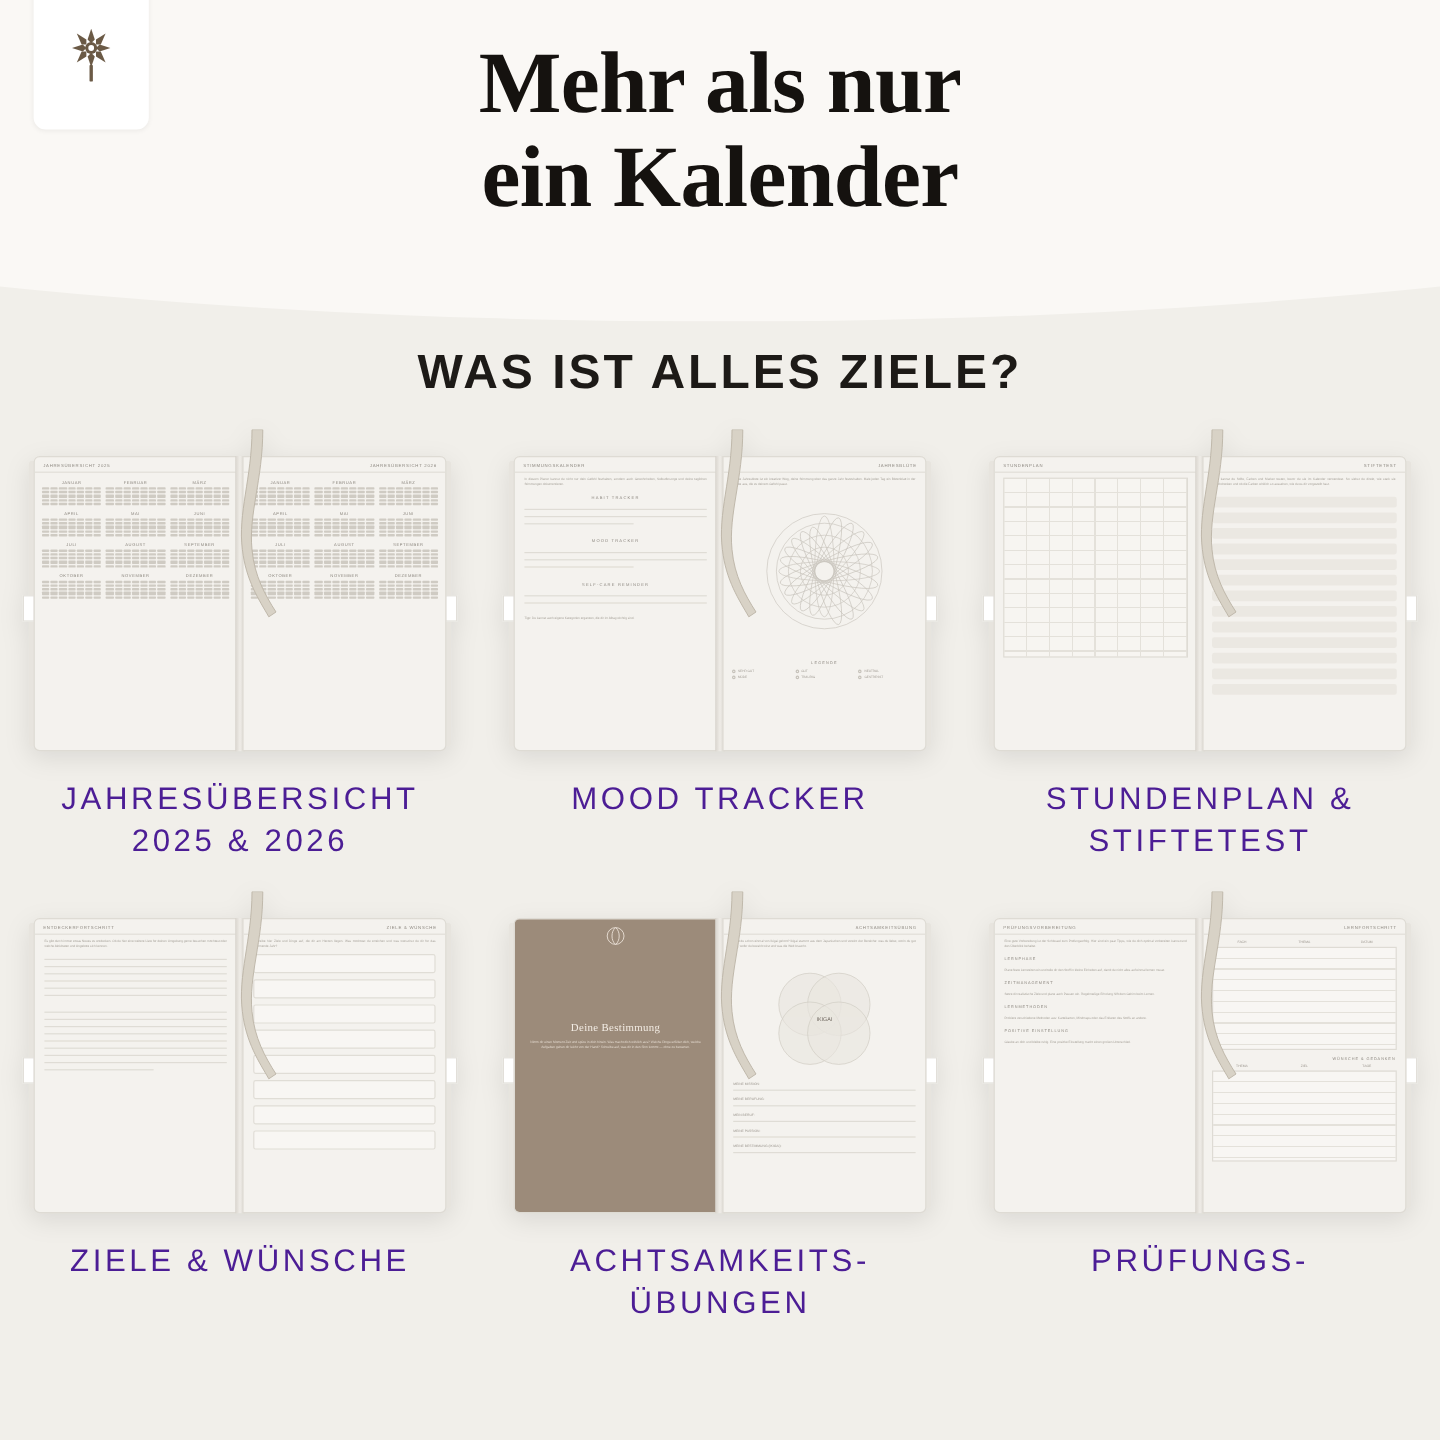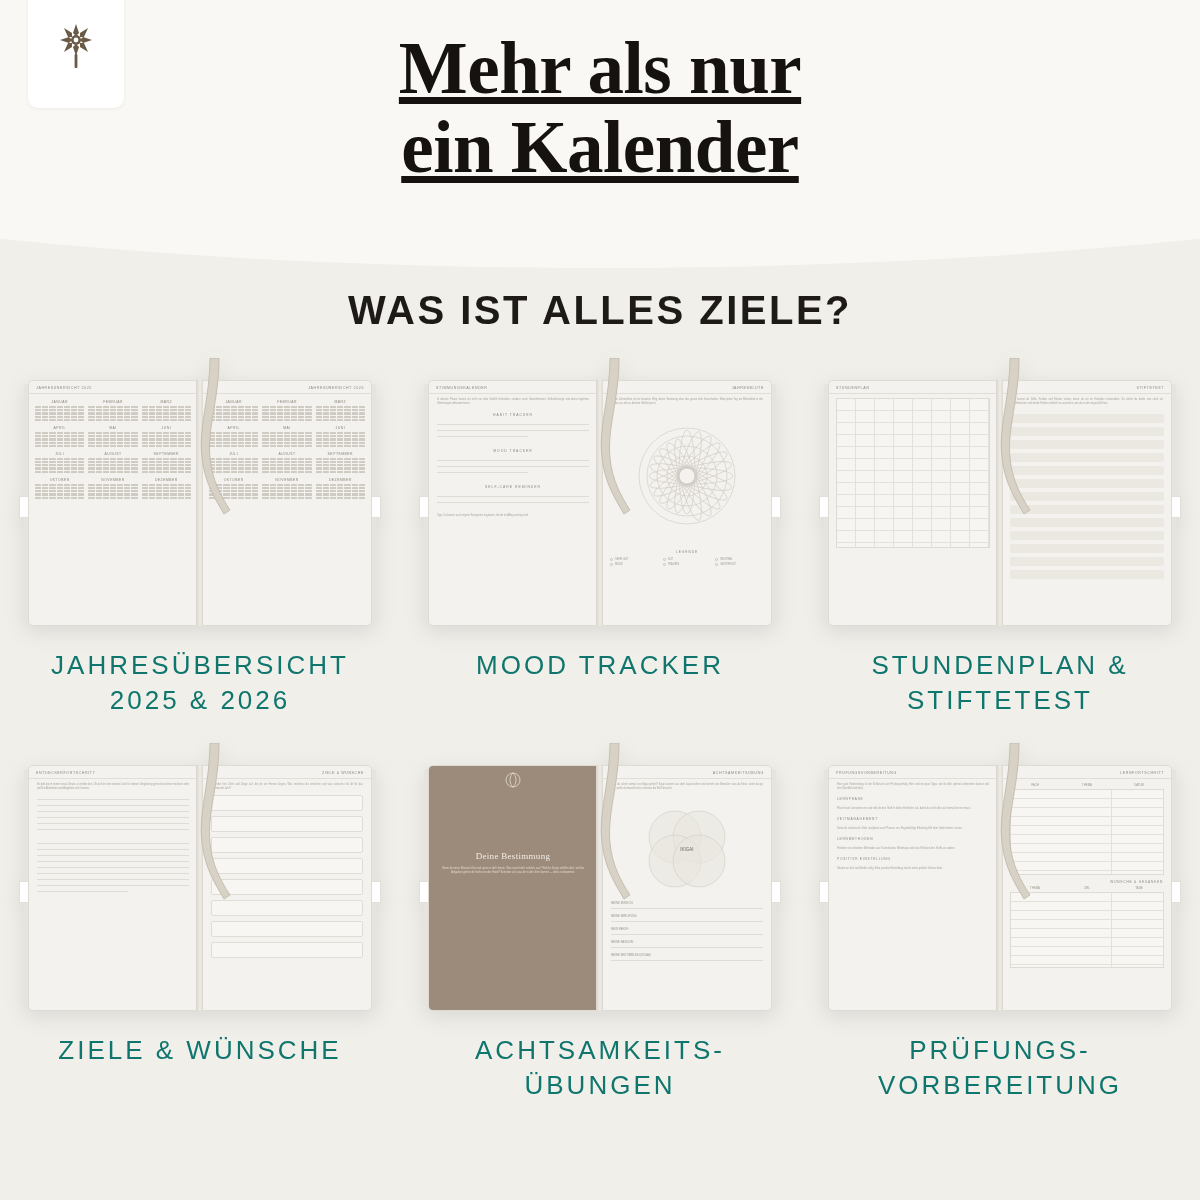--- a/index.html
+++ b/index.html
@@ -54,21 +54,20 @@
     left: 0;
     top: 30px;
     width: 1200px;
     text-align: center;
     font-family: "Liberation Serif", serif;
     font-weight: 700;
     font-size: 73px;
     line-height: 1.08;
     letter-spacing: -0.5px;
     color: #15120f;
-    text-decoration: underline;
   }
   .header-title .l2 { display: block; }
 
   
   .section-title {
     position: absolute;
     left: 0;
     top: 288px;
     width: 1200px;
     text-align: center;
@@ -289,21 +288,21 @@
 
   .venn { display: block; margin: 8px auto 0 auto; }
 
   
   .caption {
     margin-top: 16px;
     text-align: center;
     font-size: 26px;
     letter-spacing: 3px;
     line-height: 1.35;
-    color: #0f766e;
+    color: #4c1d95;
     font-weight: 400;
   }
 </style>
 </head>
 <body>
 
 <div class="header">
   <div class="header-bg"></div>
 
   <div class="logo-badge">
@@ -1655,17 +1654,16 @@
         </div>
         <div style="margin:0 7px;border:1px solid #dedbd4;height:76px;background:repeating-linear-gradient(to bottom, transparent 0 8px, #e4e1da 8px 9px), linear-gradient(to right, transparent 32%, #e4e1da 32% 32.5%, transparent 32.5% 66%, #e4e1da 66% 66.5%, transparent 66.5%), #f8f6f3;"></div>
       </div>
 
       <svg class="ribbon" viewBox="0 0 46 160">
         <path d="M16 0 C16 40, 4 70, 8 100 C11 126, 22 142, 30 156 L36 152 C27 138, 18 122, 16 100 C13 70, 25 42, 25 0 Z" fill="#d8d2c6" stroke="#bdb6a8" stroke-width="0.8"></path>
       </svg>
     </div>
     <div class="caption">
       <span>PRÜFUNGS-</span><br>
-      <span>VORBEREITUNG</span>
     </div>
   </div>
 
 </div>
 
 </body></html>

